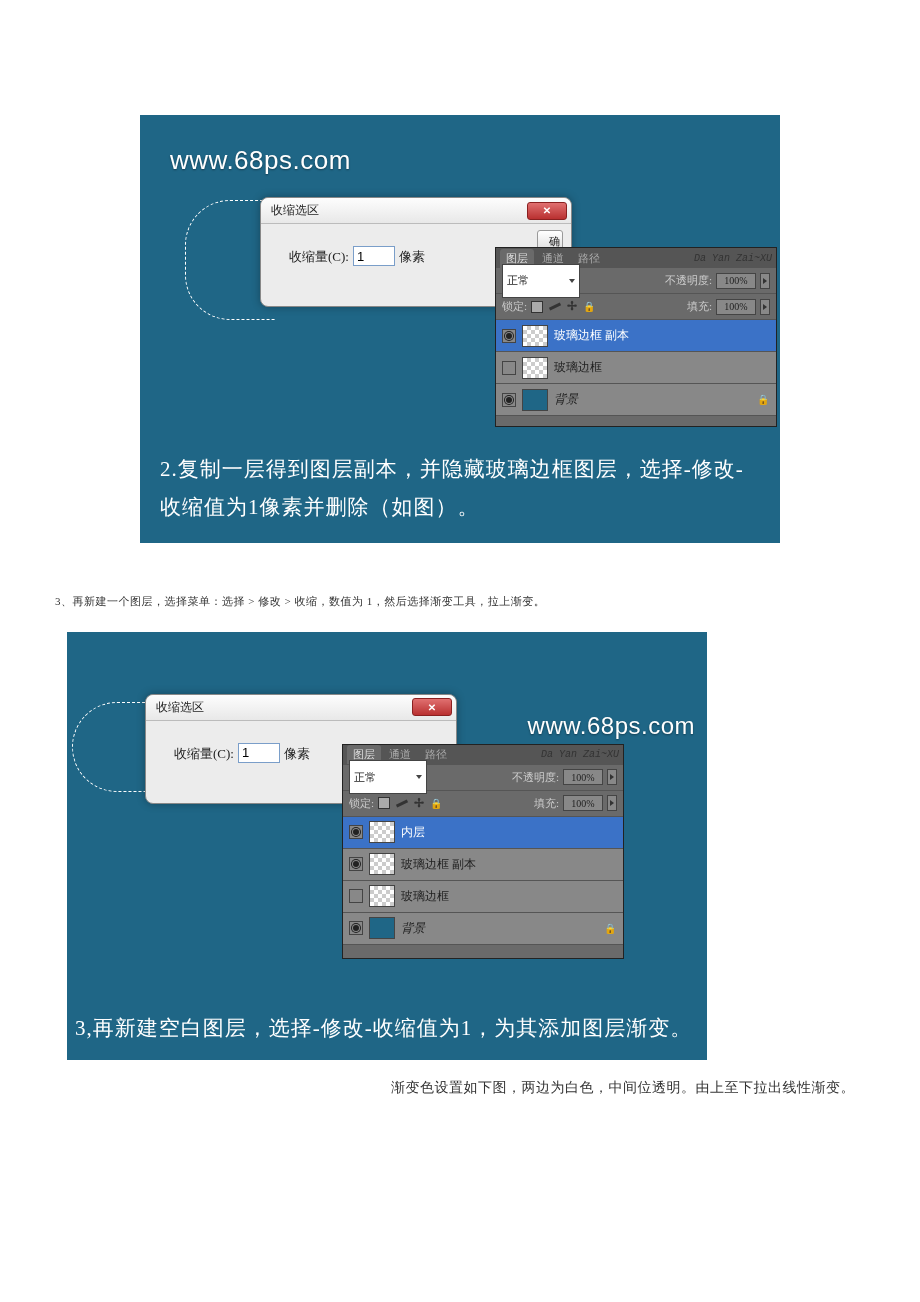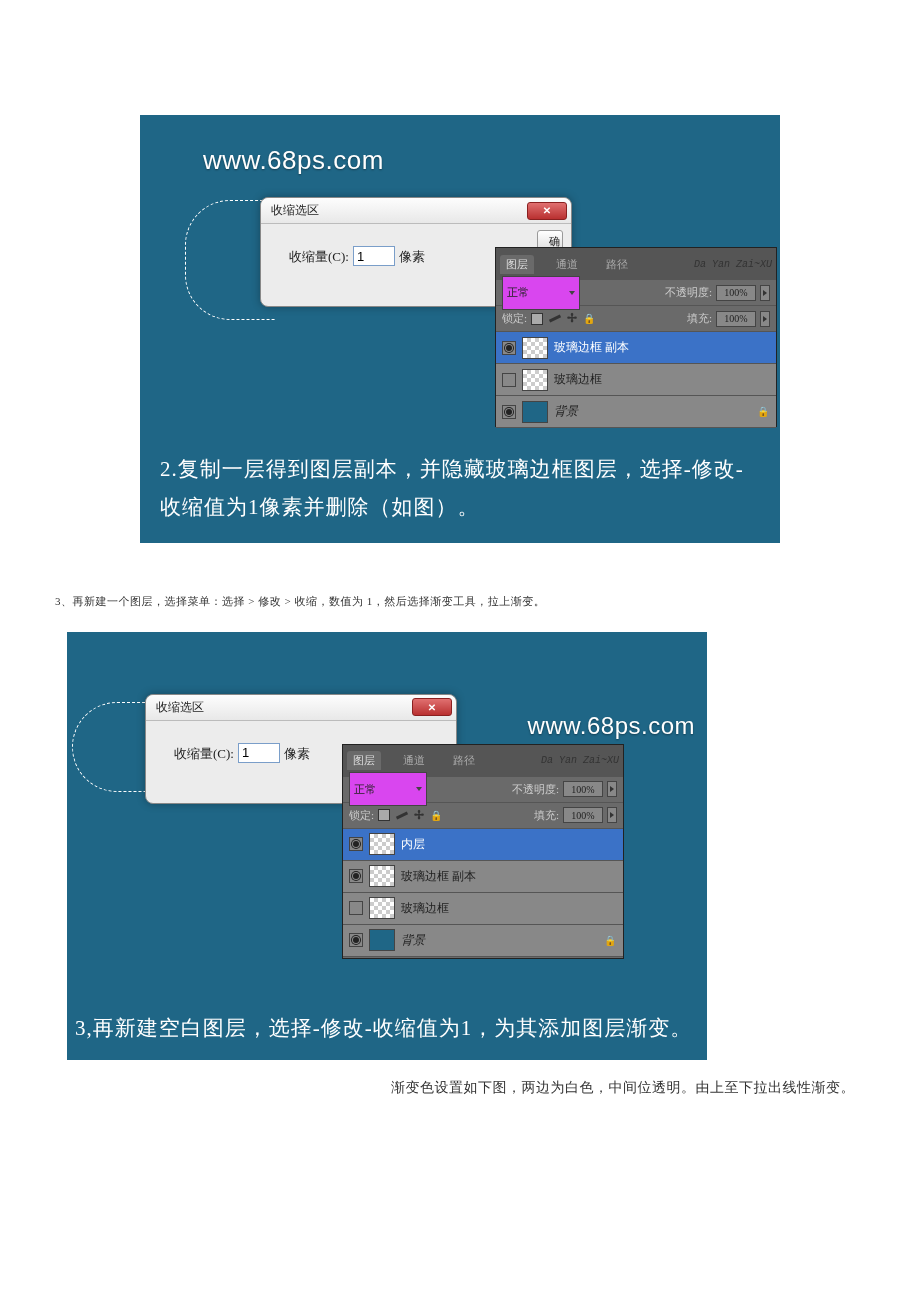--- a/index.html
+++ b/index.html
@@ -2,44 +2,44 @@
 <html><head>
   <meta charset="utf-8">
   <style>
     * { box-sizing: border-box; margin: 0; padding: 0; }
     body { background: #fff; font-family: "SimSun", "宋体", serif; width: 920px; }
     .page { padding: 0 55px 80px; }
     .figure { display: block; margin: 0 auto; }
     .fig1 { width: 640px; height: 428px; margin-top: 115px; }
     .fig2 { width: 640px; height: 428px; margin-top: 10px; }
     .teal { background: #1f6686; position: relative; color: #fff; width: 100%; height: 100%; overflow: hidden; }
-    .watermark { font-family: Arial, sans-serif; font-size: 26px; letter-spacing: 0.5px; text-shadow: 0 1px 2px rgba(0,0,0,0.4); margin-left: 33px; }
+    .watermark { font-family: Arial, sans-serif; font-size: 26px; letter-spacing: 0.5px; text-shadow: 0 1px 2px rgba(0,0,0,0.4); }
     .wm1 { position: absolute; top: 30px; left: 30px; }
     .wm2 { position: absolute; top: 80px; right: 12px; font-size: 24px; }
     .selection-dash { position: absolute; border: 1.5px dashed #fff; border-right: none; }
     .sel1 { top: 85px; left: 45px; width: 90px; height: 120px; border-top-left-radius: 45px; border-bottom-left-radius: 45px; }
     .sel2 { top: 70px; left: 5px; width: 95px; height: 90px; border-top-left-radius: 45px; border-bottom-left-radius: 45px; }
     .dialog { position: absolute; background: #ECECEC; border: 1px solid #888; border-radius: 8px; box-shadow: 0 0 8px rgba(0,0,0,0.3); }
     .dlg1 { top: 82px; left: 120px; width: 312px; height: 110px; }
     .dlg2 { top: 62px; left: 78px; width: 312px; height: 110px; }
     .dlg-title { background: linear-gradient(#fdfdfd,#e8e8e8); border-bottom: 1px solid #bbb; height: 26px; display:flex; align-items:center; padding: 0 4px 0 10px; font-size: 12px; color:#222; border-top-left-radius: 8px; border-top-right-radius: 8px; }
     .dlg-close { margin-left:auto; width: 40px; height: 18px; background: linear-gradient(#e07070,#b93030); border:1px solid #8a2020; border-radius: 3px; display:flex; align-items:center; justify-content:center; color:#fff; font-size:10px; font-weight:bold; }
     .dlg-body { padding: 22px 28px; font-size: 13px; color:#222; display:flex; align-items:flex-end; gap:4px; }
     .dlg-input { width: 42px; height: 20px; border: 1px solid #7a9ec9; background:#fff; padding:0 3px; font-family: Arial; font-size:13px; }
     .dlg-btns { position:absolute; right: 8px; top: 32px; display:flex; flex-direction:column; gap:8px; }
     .dlg-btn { width: 26px; height: 22px; background: linear-gradient(#fff,#ddd); border:1px solid #999; border-radius:3px; font-size:11px; overflow:hidden; color:#222; display:flex; align-items:center; justify-content:flex-end; padding-right:2px;}
     .panel { position: absolute; background: #6a6a6a; border:1px solid #222; font-family: "SimSun", serif; }
     .pnl1 { top: 132px; left: 355px; width: 282px; height: 180px; }
     .pnl2 { top: 112px; left: 275px; width: 282px; height: 215px; }
-    .pnl-tabs { display:flex; height: 32px; font-size:11px; background:#555; align-items:center; padding:0 4px; gap: 16px; }
+    .pnl-tabs { display:flex; height: 20px; font-size:11px; background:#555; align-items:center; padding:0 4px; gap: 2px; }
     .pnl-tab { padding: 2px 6px; color: #ddd; background:#6a6a6a; border-top-left-radius:3px; border-top-right-radius:3px; cursor:default;}
     .pnl-tab.inactive { background: transparent; color:#aaa; }
     .pnl-signature { margin-left:auto; font-style:italic; font-family: Liberation Mono, monospace; color:#333; font-size:10px; }
     .pnl-row { display:flex; align-items:center; height: 26px; padding:0 6px; font-size:11px; color:#ccc; gap:4px; border-bottom:1px solid #555;}
-    .pnl-select { background:#d946ef; border:1px solid #444; width: 78px; height:20px; padding:16px 4px; color:#222; font-size:11px; display:flex; align-items:center; justify-content:space-between;}
+    .pnl-select { background:#ffffff; border:1px solid #444; width: 78px; height:20px; padding:16px 4px; color:#222; font-size:11px; display:flex; align-items:center; justify-content:space-between;}
     .arrow { width:0; height:0; border-left:3px solid transparent; border-right:3px solid transparent; border-top:4px solid #444; }
     .pnl-pct { background:#888; border:1px solid #444; width:40px; height:16px; color:#222; font-size:10px; display:flex; align-items:center; justify-content:center; }
     .spin { width:10px; height:16px; background:#888; border:1px solid #444; display:flex; align-items:center; justify-content:center; }
     .spin .arw { width:0; height:0; border-top:3px solid transparent; border-bottom:3px solid transparent; border-left:4px solid #333;}
     .lock-icons { display:flex; gap:6px; align-items:center; }
     .icon-sq { width:12px; height:12px; border:1px solid #333; background:#aaa; }
     .icon-brush { width:12px; height:3px; background:#333; transform:rotate(-25deg); }
     .icon-plus { font-size:12px; color:#333; font-weight:bold; }
     .icon-lock { font-size:10px; color:#333; }
     .pnl-layers { background:#888; }

